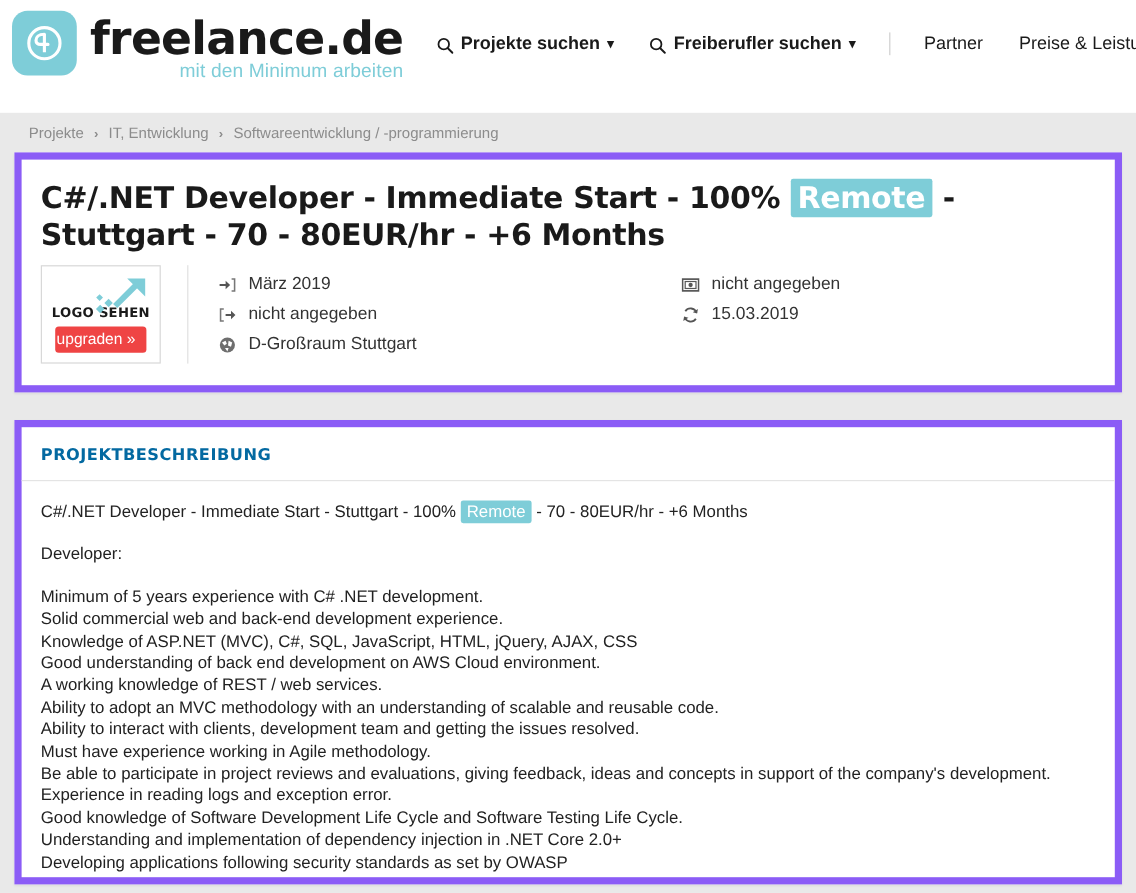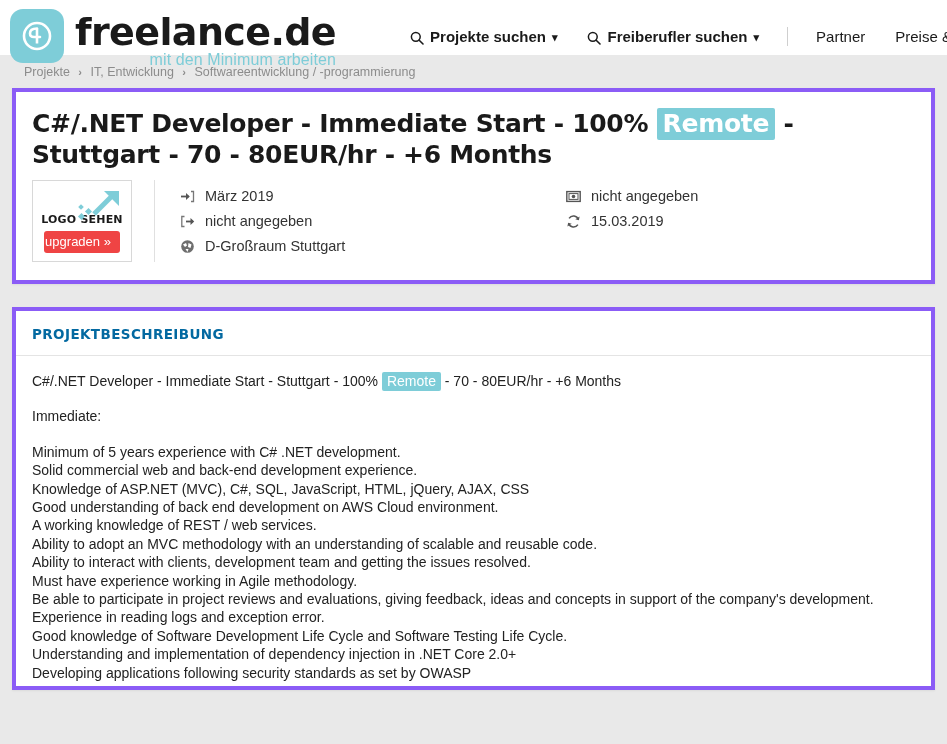--- a/index.html
+++ b/index.html
@@ -9,26 +9,25 @@
     width: 947px; height: 744px;
     background: #e9e9e9;
     font-family: "Liberation Sans", sans-serif;
     overflow: hidden;
   }
   .page { width: 947px; height: 744px; position: relative; background: #e9e9e9; }
 
   
   .header {
     background: #ffffff;
-    height: 55px;
+    height: 94px;
     display: flex;
     align-items: flex-start;
     padding: 0;
     position: relative;
-    gap: 46px;
   }
   .brand { display: flex; align-items: flex-start; padding: 9px 0 0 10px; }
   .logo-mark {
     width: 54px; height: 54px; border-radius: 13px;
     background: #7ecdd8; flex: 0 0 54px;
     display: flex; align-items: center; justify-content: center;
   }
   .brand-text { margin-left: 11px; padding-top: 2px; }
   .brand-name {
     font-size: 38px; font-weight: 700; color: #1a1a1a;
@@ -65,21 +64,21 @@
     padding: 10px 0 9px 24px;
     font-size: 12.5px; color: #8c8c8c;
   }
   .crumbbar a { color: #8c8c8c; text-decoration: none; cursor: pointer; }
   .crumb-sep { margin: 0 5px; color: #8c8c8c; font-weight: 700; font-size: 11px; }
 
   
   .card {
     background: #ffffff;
     margin: 0 12px;
-    border: 4px solid #8b5cf6;
+    border: 6px solid #8b5cf6;
     box-shadow: 0 1px 2px rgba(0,0,0,.06);
   }
   .card.top { padding: 0 0 18px 0; }
 
   .title {
     font-family: "DejaVu Sans", sans-serif;
     font-size: 25px; font-weight: 700; color: #1a1a1a;
     line-height: 31px; letter-spacing: -0.3px;
     padding: 16px 36px 10px 16px;
   }
@@ -282,21 +281,21 @@
           </div>
         </div>
       </div>
     </div>
   </div>
 
   <div class="card desc">
     <div class="desc-head">PROJEKTBESCHREIBUNG</div>
     <div class="desc-body">
       <p><span>C#/.NET Developer - Immediate Start - Stuttgart - 100% </span><span class="hl-sm">Remote</span><span> - 70 - 80EUR/hr - +6 Months</span></p>
-      <p>Immediate:</p>
+      <p>Developer:</p>
       <div class="desc-lines">Minimum of 5 years experience with C# .NET development.
 Solid commercial web and back-end development experience.
 Knowledge of ASP.NET (MVC), C#, SQL, JavaScript, HTML, jQuery, AJAX, CSS
 Good understanding of back end development on AWS Cloud environment.
 A working knowledge of REST / web services.
 Ability to adopt an MVC methodology with an understanding of scalable and reusable code.
 Ability to interact with clients, development team and getting the issues resolved.
 Must have experience working in Agile methodology.
 Be able to participate in project reviews and evaluations, giving feedback, ideas and concepts in support of the company's development.
 Experience in reading logs and exception error.

